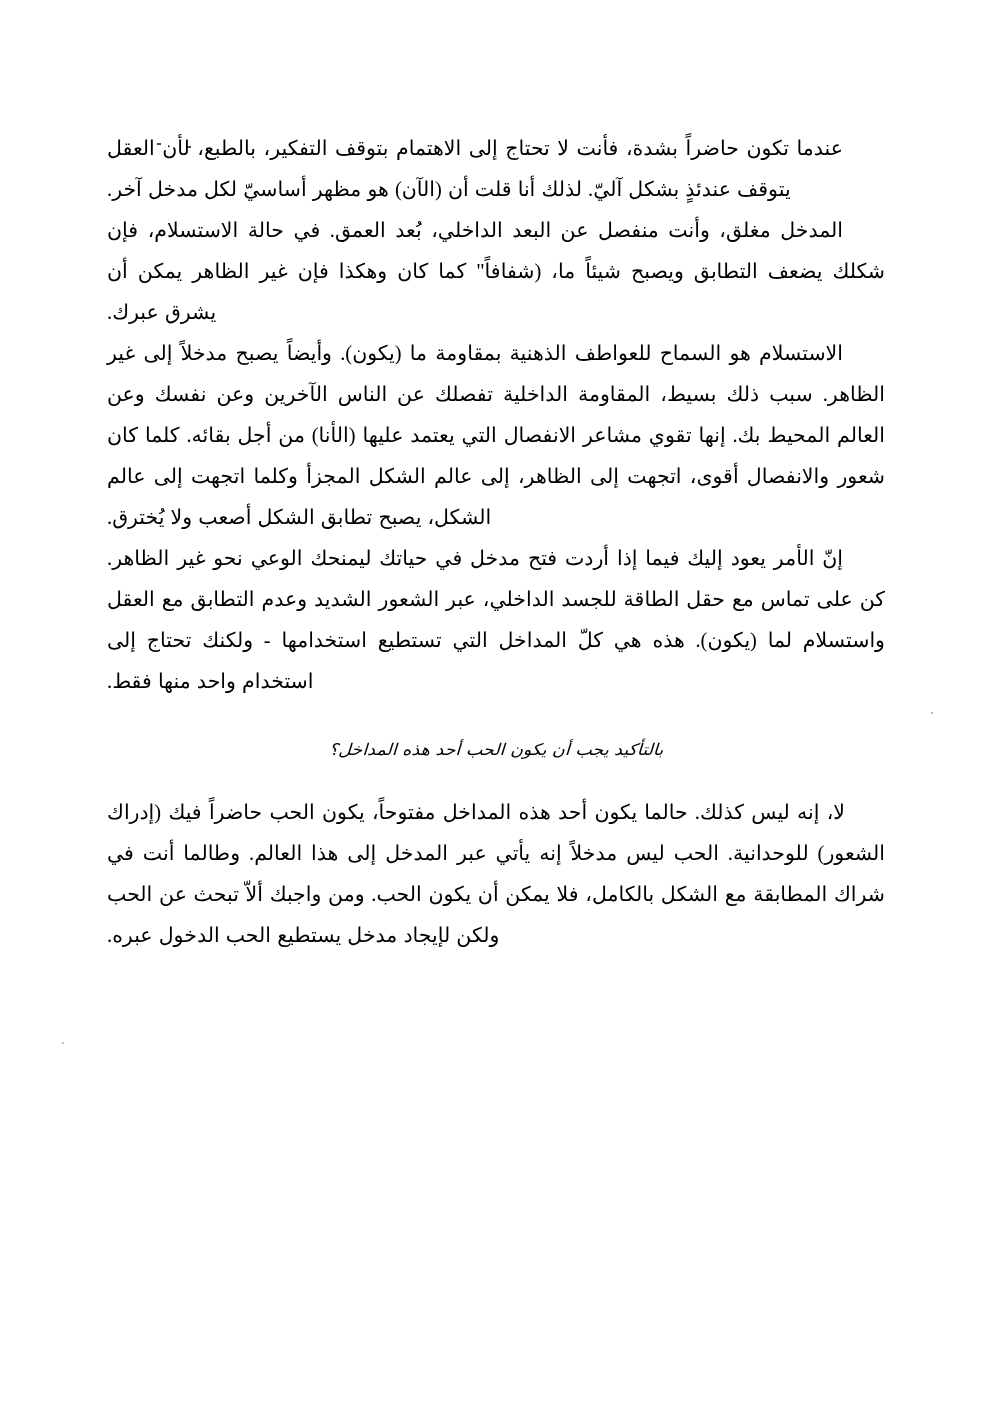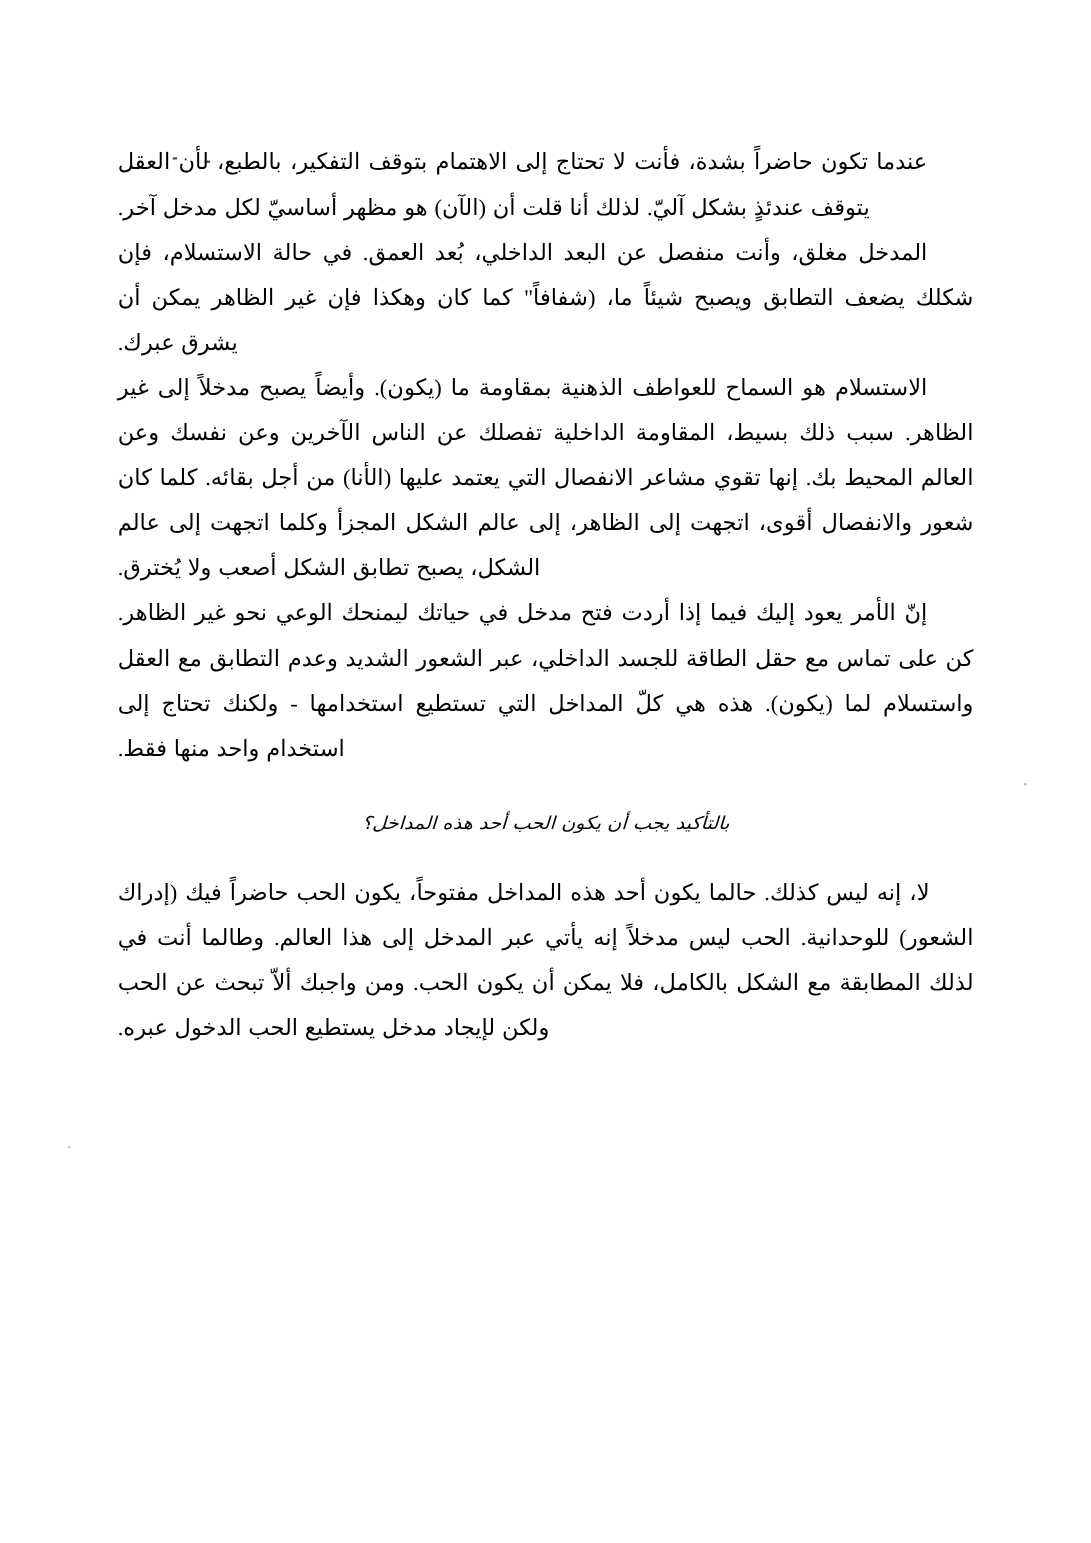--- a/index.html
+++ b/index.html
@@ -135,21 +135,21 @@
     <p class="para">المدخل مغلق، وأنت منفصل عن البعد الداخلي، بُعد العمق. في حالة الاستسلام، فإن شكلك يضعف التطابق ويصبح شيئاً ما، (شفافاً" كما كان وهكذا فإن غير الظاهر يمكن أن يشرق عبرك.</p>
 
     <p class="para">الاستسلام هو السماح للعواطف الذهنية بمقاومة ما (يكون). وأيضاً يصبح مدخلاً إلى غير الظاهر. سبب ذلك بسيط، المقاومة الداخلية تفصلك عن الناس الآخرين وعن نفسك وعن العالم المحيط بك. إنها تقوي مشاعر الانفصال التي يعتمد عليها (الأنا) من أجل بقائه. كلما كان شعور والانفصال أقوى، اتجهت إلى الظاهر، إلى عالم الشكل المجزأ وكلما اتجهت إلى عالم الشكل، يصبح تطابق الشكل أصعب ولا يُخترق.</p>
 
     <p class="para">إنّ الأمر يعود إليك فيما إذا أردت فتح مدخل في حياتك ليمنحك الوعي نحو غير الظاهر. كن على تماس مع حقل الطاقة للجسد الداخلي، عبر الشعور الشديد وعدم التطابق مع العقل واستسلام لما (يكون). هذه هي كلّ المداخل التي تستطيع استخدامها - ولكنك تحتاج إلى استخدام واحد منها فقط.</p>
 
     <div class="question-block">
       <span class="question">بالتأكيد يجب أن يكون الحب أحد هذه المداخل؟</span>
     </div>
 
-    <p class="para para-last">لا، إنه ليس كذلك. حالما يكون أحد هذه المداخل مفتوحاً، يكون الحب حاضراً فيك (إدراك الشعور) للوحدانية. الحب ليس مدخلاً إنه يأتي عبر المدخل إلى هذا العالم. وطالما أنت في لذلك المطابقة مع الشكل بالكامل، فلا يمكن أن يكون الحب. ومن واجبك ألاّ تبحث عن الحب ولكن لإيجاد مدخل يستطيع الحب الدخول عبره.</p>
+    <p class="para para-last">لا، إنه ليس كذلك. حالما يكون أحد هذه المداخل مفتوحاً، يكون الحب حاضراً فيك (إدراك الشعور) للوحدانية. الحب ليس مدخلاً إنه يأتي عبر المدخل إلى هذا العالم. وطالما أنت في شراك المطابقة مع الشكل بالكامل، فلا يمكن أن يكون الحب. ومن واجبك ألاّ تبحث عن الحب ولكن لإيجاد مدخل يستطيع الحب الدخول عبره.</p>
 
   </div>
 
   <div class="page-number">- ١١٤ -</div>
 
   <div class="watermark">www.ibtesama.com</div>
 
 </div>
 
 </body></html>

